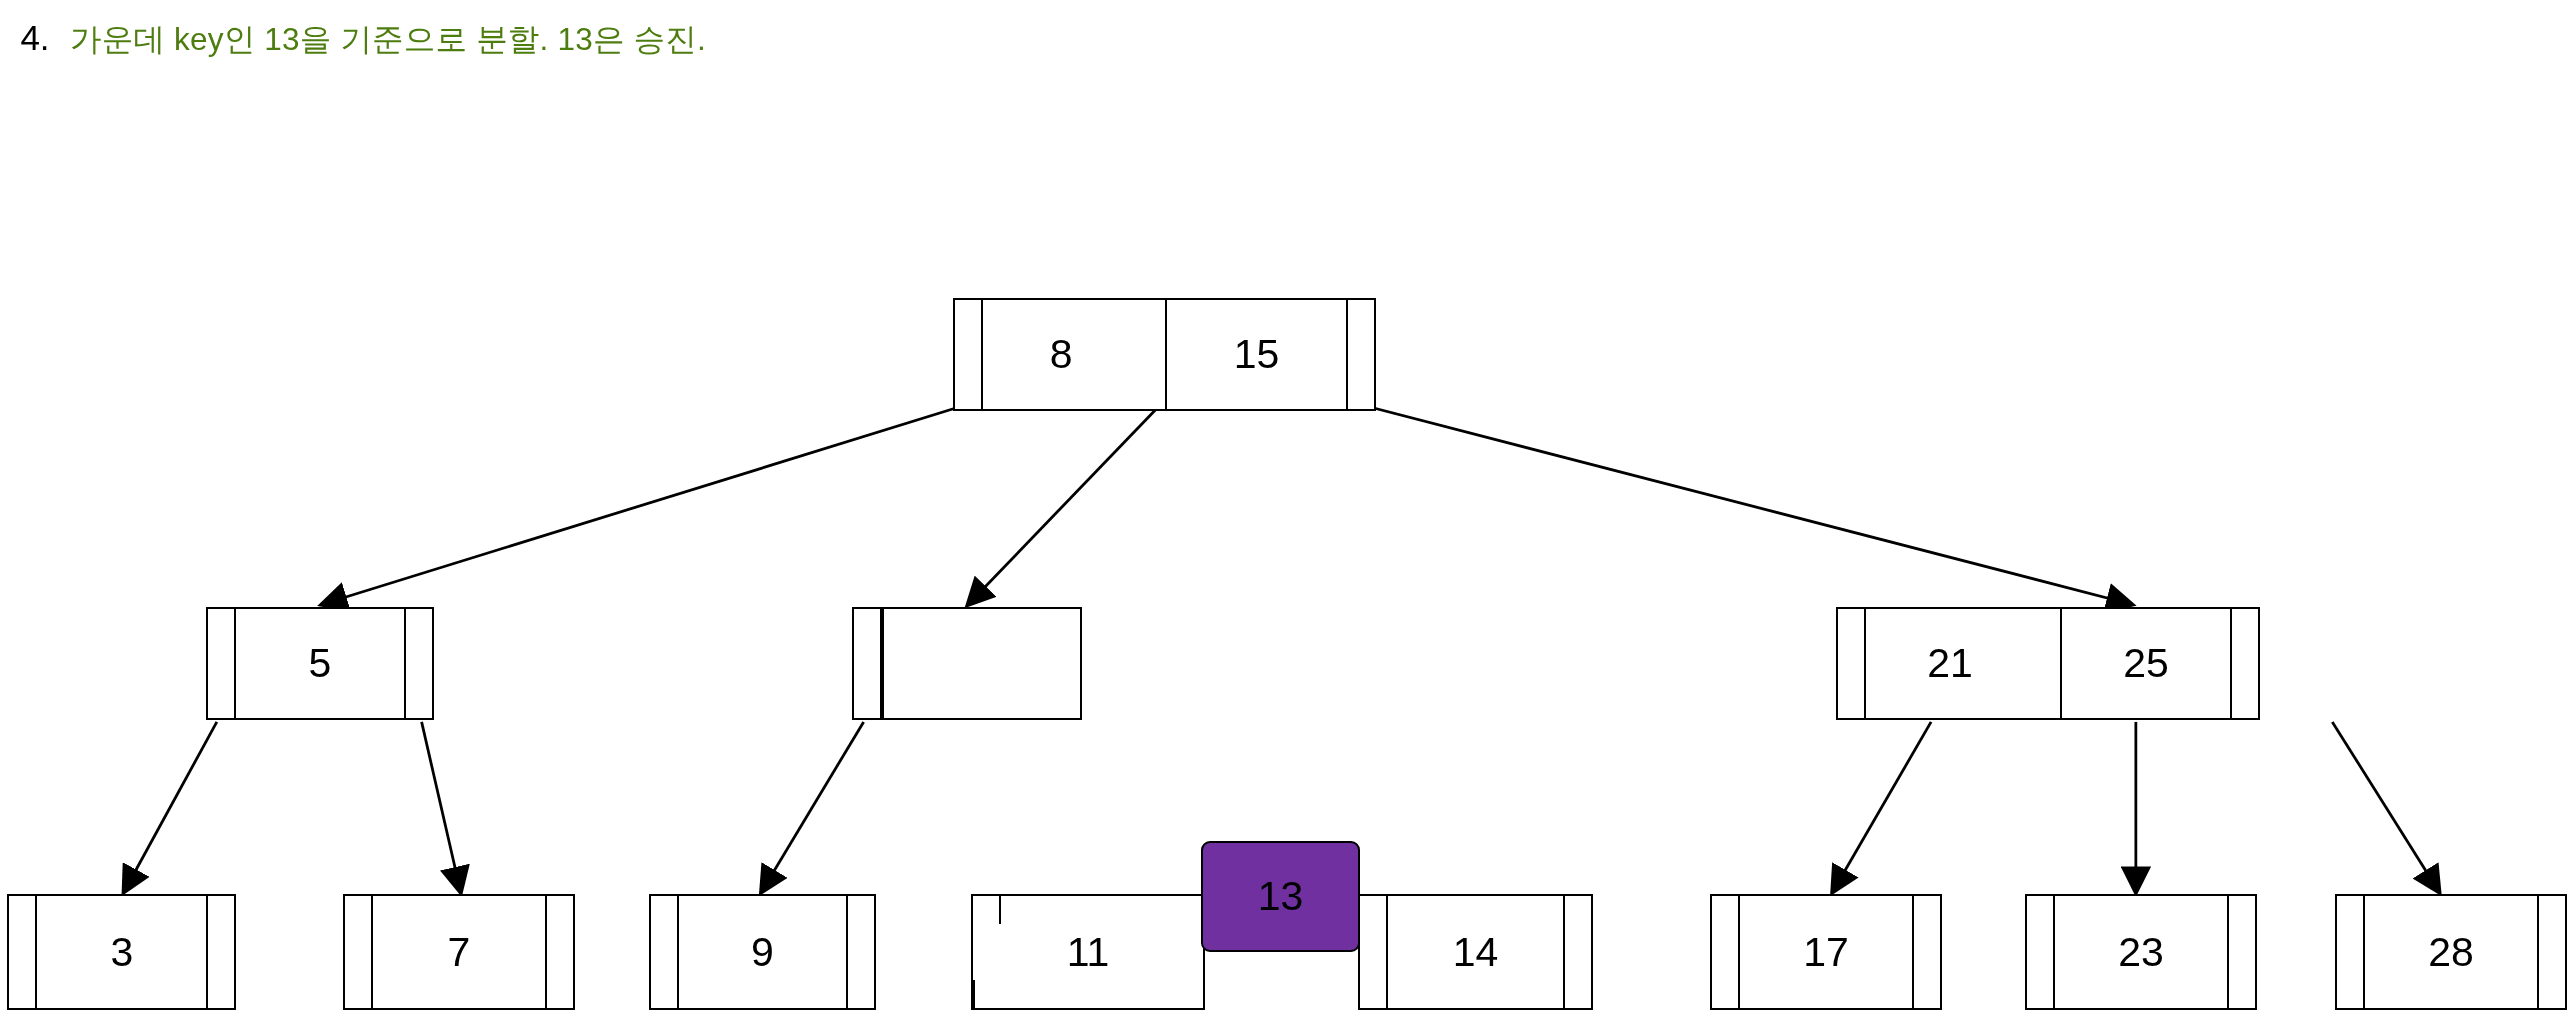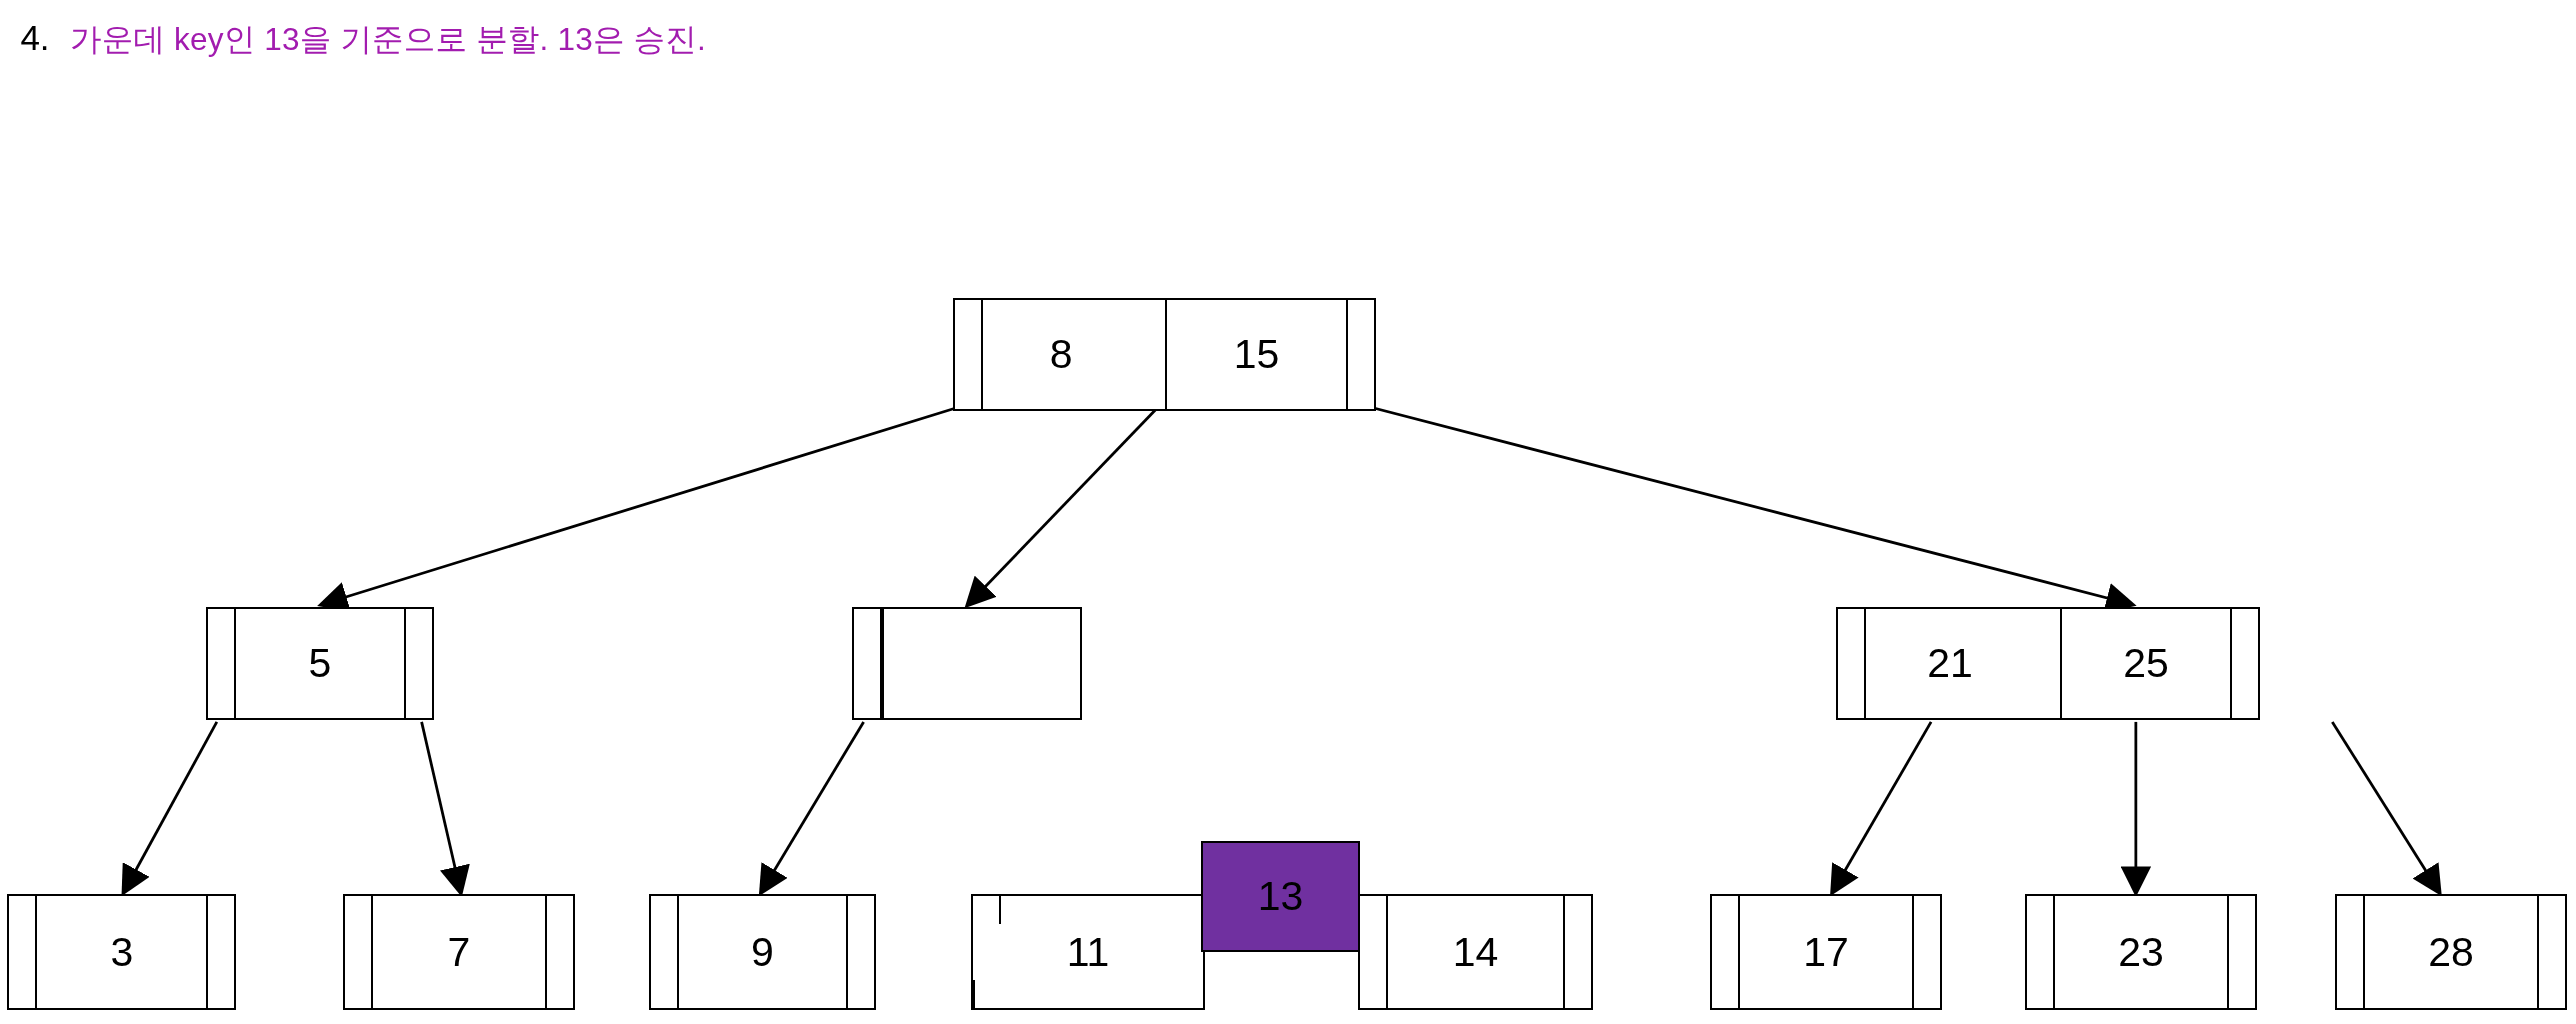--- a/index.html
+++ b/index.html
@@ -28,21 +28,21 @@
     white-space: nowrap;
   }
   #heading .num {
     font-size: 35px;
     color: #000000;
     line-height: 1;
     margin-right: 20.4px;
   }
   #heading .txt {
     font-size: 31.5px;
-    color: #a21caf;
+    color: #4d7c0f;
     line-height: 1;
     letter-spacing: 0.2px;
   }
 
   
   .node {
     position: absolute;
     box-sizing: border-box;
     display: flex;
     border: 2.8px solid #000000;
@@ -196,18 +196,18 @@
     <span class="key">23</span>
     <span class="ptr last"></span>
   </div>
 
   <div class="node nodelayer" style="left:2335px; top:894px; width:232px; height:116px;">
     <span class="ptr"></span>
     <span class="key">28</span>
     <span class="ptr last"></span>
   </div>
 
-  <div class="promoted" style="left:1201px; top:841px; width:159px; height:111px; background:#7030A0;">
+  <div class="promoted" style="left:1201px; top:841px; width:159px; height:111px; background:#7030A0;border-radius:9px;">
     <span>13</span>
   </div>
 
 </div>
 
 
 </body></html>

